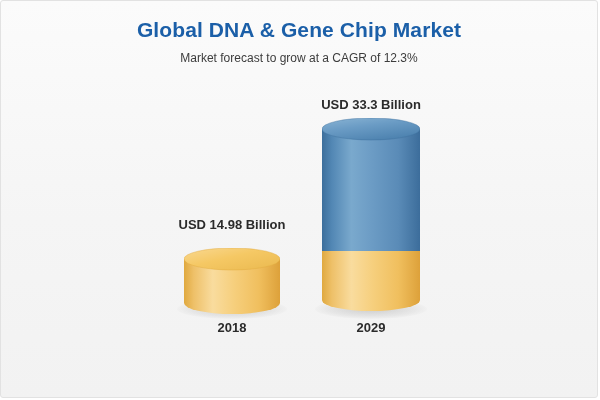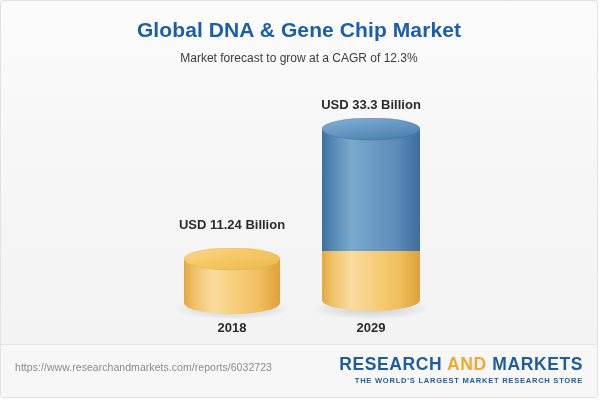--- a/index.html
+++ b/index.html
@@ -159,21 +159,21 @@
       </defs>
 
       <path d="M0,11 L0,55 A48,11 0 0 0 96,55 L96,11 Z" fill="url(#yellowBody)"></path>
 
       <path d="M0,55 A48,11 0 0 0 96,55 A48,11 0 0 1 0,55 Z" fill="rgba(255,255,255,0.18)"></path>
 
       <ellipse cx="48" cy="11" rx="48" ry="11" fill="url(#yellowTop)"></ellipse>
       <ellipse cx="48" cy="11" rx="48" ry="11" fill="none" stroke="rgba(224,169,63,0.55)" stroke-width="0.8"></ellipse>
     </svg>
 
-    <div class="value-label" style="left:141px; top:216px; width:180px;">USD 11.24 Billion</div>
+    <div class="value-label" style="left:141px; top:216px; width:180px;">USD 14.98 Billion</div>
 
     <div class="cat-label" style="left:181px; top:319px; width:100px;">2018</div>
 
     <div class="cyl-shadow" style="left:314px; top:298px; width:112px; height:20px;"></div>
 
     <svg class="cyl" style="left:321px; top:117px;" width="98" height="196" viewBox="0 0 98 196">
       <defs>
         <linearGradient id="blueBody" x1="0" y1="0" x2="1" y2="0">
           <stop offset="0%" stop-color="#3d6f9c"></stop>
           <stop offset="10%" stop-color="#5287b4"></stop>
@@ -206,22 +206,14 @@
       <ellipse cx="49" cy="11" rx="49" ry="11" fill="url(#blueTop)"></ellipse>
       <ellipse cx="49" cy="11" rx="49" ry="11" fill="none" stroke="rgba(61,111,156,0.5)" stroke-width="0.8"></ellipse>
     </svg>
 
     <div class="value-label" style="left:280px; top:96px; width:180px;">USD 33.3 Billion</div>
 
     <div class="cat-label" style="left:320px; top:319px; width:100px;">2029</div>
 
   </div>
 
-  <div class="footer">
-    <div class="footer-url">https://www.researchandmarkets.com/reports/6032723</div>
-
-    <div class="logo">
-      <div class="logo-main"><span>RESEARCH</span> <span class="and">AND</span> <span>MARKETS</span></div>
-      <div class="logo-tag">THE WORLD'S LARGEST MARKET RESEARCH STORE</div>
-    </div>
-  </div>
 
 </div>
 
 </body></html>

